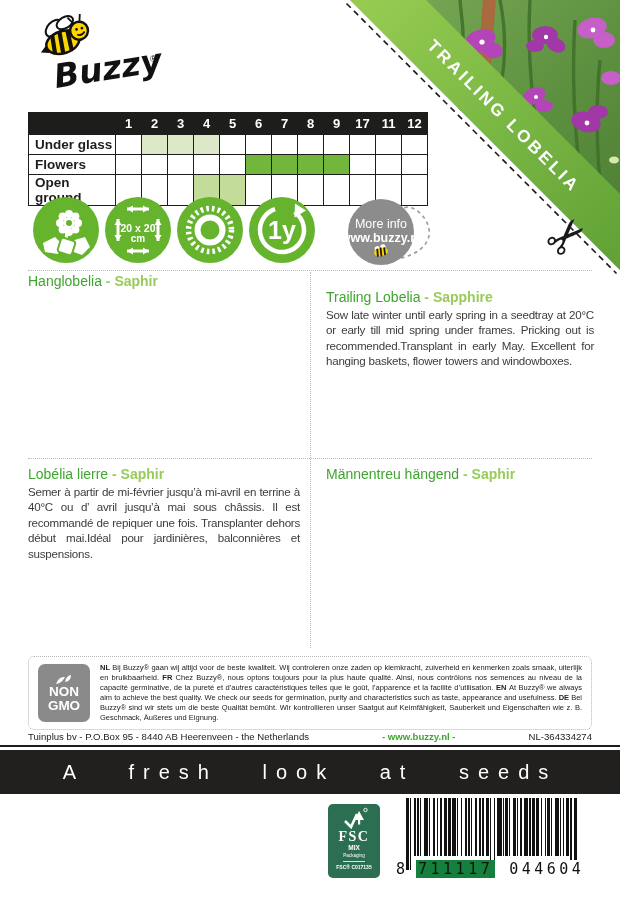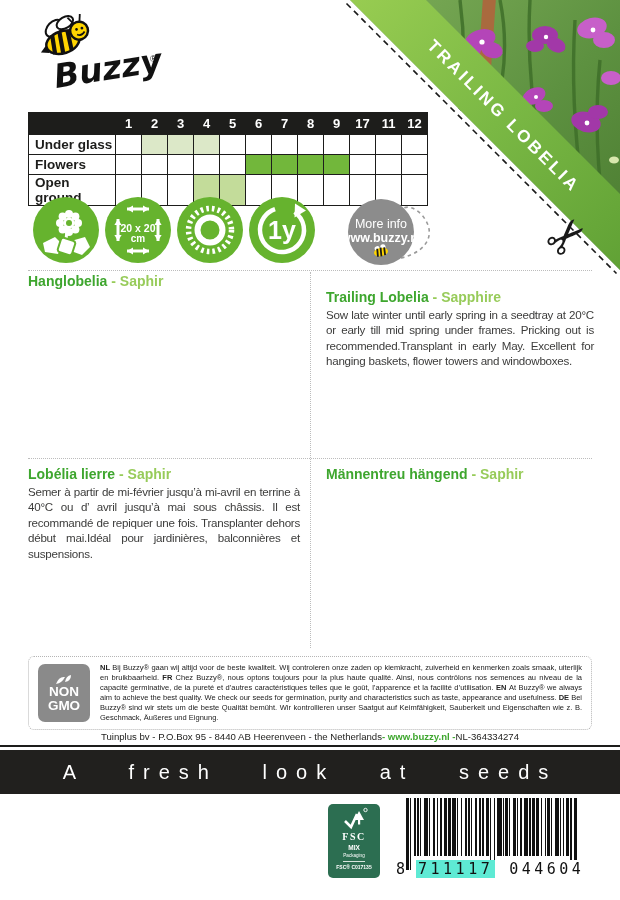--- a/index.html
+++ b/index.html
@@ -19,59 +19,59 @@
   .calendar td.cell{width:25px;height:19px;background:#fff;}
   
   .icons{position:absolute;left:33px;top:197px;display:flex;gap:6px;}
   .moreinfo{position:absolute;left:345px;top:196px;}
   
   .hdash{position:absolute;left:28px;width:564px;border-top:1.5px dotted #bcbcbc;}
   .vdash{position:absolute;left:310px;top:272px;height:376px;border-left:1.5px dotted #bcbcbc;}
   
   .desc{position:absolute;width:272px;}
   .desc h3{margin:0 0 2px 0;font-size:14px;line-height:16px;}
-  .desc .t{color:#3ea62e;font-weight:bold;}
+  .desc .t{color:#3ea62e;font-weight:normal;}
   .desc .v{color:#85c23d;font-weight:bold;opacity:.85;}
   .desc p{margin:0;font-size:11.6px;line-height:15.4px;letter-spacing:-0.25px;
           text-align:justify;white-space:pre-line;color:#3c3c3b;}
   .desc-nl{left:28px;top:273px;}
   .desc-en{left:326px;top:289px;width:268px;}
   .desc-fr{left:28px;top:466px;}
   .desc-de{left:326px;top:466px;width:268px;}
   
   .fineprint{position:absolute;left:28px;top:656px;width:564px;height:74px;border:1.5px dotted #b5b5b5;
              border-radius:6px;box-sizing:border-box;display:flex;align-items:center;gap:10px;padding:5px 9px;}
   .nongmo{flex:none;width:52px;height:58px;background:#8a8a8a;border-radius:7px;display:flex;flex-direction:column;
           align-items:center;justify-content:center;color:#fff;font-weight:bold;font-size:13.5px;line-height:14px;}
   .fineprint .txt{flex:1;font-size:7.5px;line-height:9.9px;text-align:justify;color:#222;}
   
-  .addr{position:absolute;left:28px;right:28px;top:731px;display:flex;justify-content:center;
+  .addr{position:absolute;left:28px;right:28px;top:731px;display:flex;justify-content:space-between;
         align-items:baseline;font-size:9.6px;}
   .addr .web{color:#3ea62e;font-weight:bold;}
   
   .rule{position:absolute;left:0;right:0;top:745px;height:2px;background:#1d1d1b;}
   .slogan{position:absolute;left:0;right:0;top:750px;height:44px;background:#21201e;color:#fff;
           display:flex;align-items:center;justify-content:center;font-size:20px;
           letter-spacing:9px;word-spacing:30px;}
   
   .bottomright{position:absolute;right:26px;top:798px;display:flex;align-items:flex-end;gap:16px;}
   .fsc{width:52px;height:74px;background:#2c6e51;border-radius:5px;color:#fff;display:flex;flex-direction:column;
        align-items:center;padding-top:3px;box-sizing:border-box;}
-  .fsc .fsc-name{font-family:"Liberation Serif",serif;font-weight:bold;font-size:10px;letter-spacing:1.5px;line-height:12px;}
+  .fsc .fsc-name{font-family:"Liberation Serif",serif;font-weight:bold;font-size:14px;letter-spacing:1.5px;line-height:12px;}
   .fsc .mix{font-size:6.5px;font-weight:bold;line-height:9px;}
   .fsc .pkg{font-size:4.6px;line-height:7px;border-bottom:0.5px solid #d7e4dd;padding-bottom:2px;margin-bottom:2px;}
   .fsc .code{font-size:5px;line-height:7px;font-weight:bold;}
   .barcode{position:relative;width:198px;height:80px;background:#fff;}
   .bars{position:absolute;left:10px;top:0;display:flex;align-items:flex-start;}
   .bar{background:#111;height:58px;flex:none;}
   .bar.tall{height:72px;}
   .digits{position:absolute;left:0;bottom:0;height:20px;display:flex;align-items:flex-end;
           font-family:"DejaVu Sans Mono",monospace;font-size:15px;letter-spacing:3.5px;color:#111;}
   .digits .lead{margin-right:11px;letter-spacing:0;}
-  .digits .g1{background:#5eead4;padding:0 2px;margin-right:12px;}
+  .digits .g1{background:#15803d;padding:0 2px;margin-right:12px;}
   .digits .g2{background:#fff;padding:0 2px;}
 </style>
 </head>
 <body>
 
 <div class="packet">
 
   <svg class="logo" viewBox="0 0 140 92">
     <g transform="translate(34,26) rotate(-18)">
       <ellipse cx="-2" cy="-13" rx="10" ry="6.5" fill="#fff" stroke="#111" stroke-width="2" transform="rotate(-28 -2 -13)"></ellipse>

